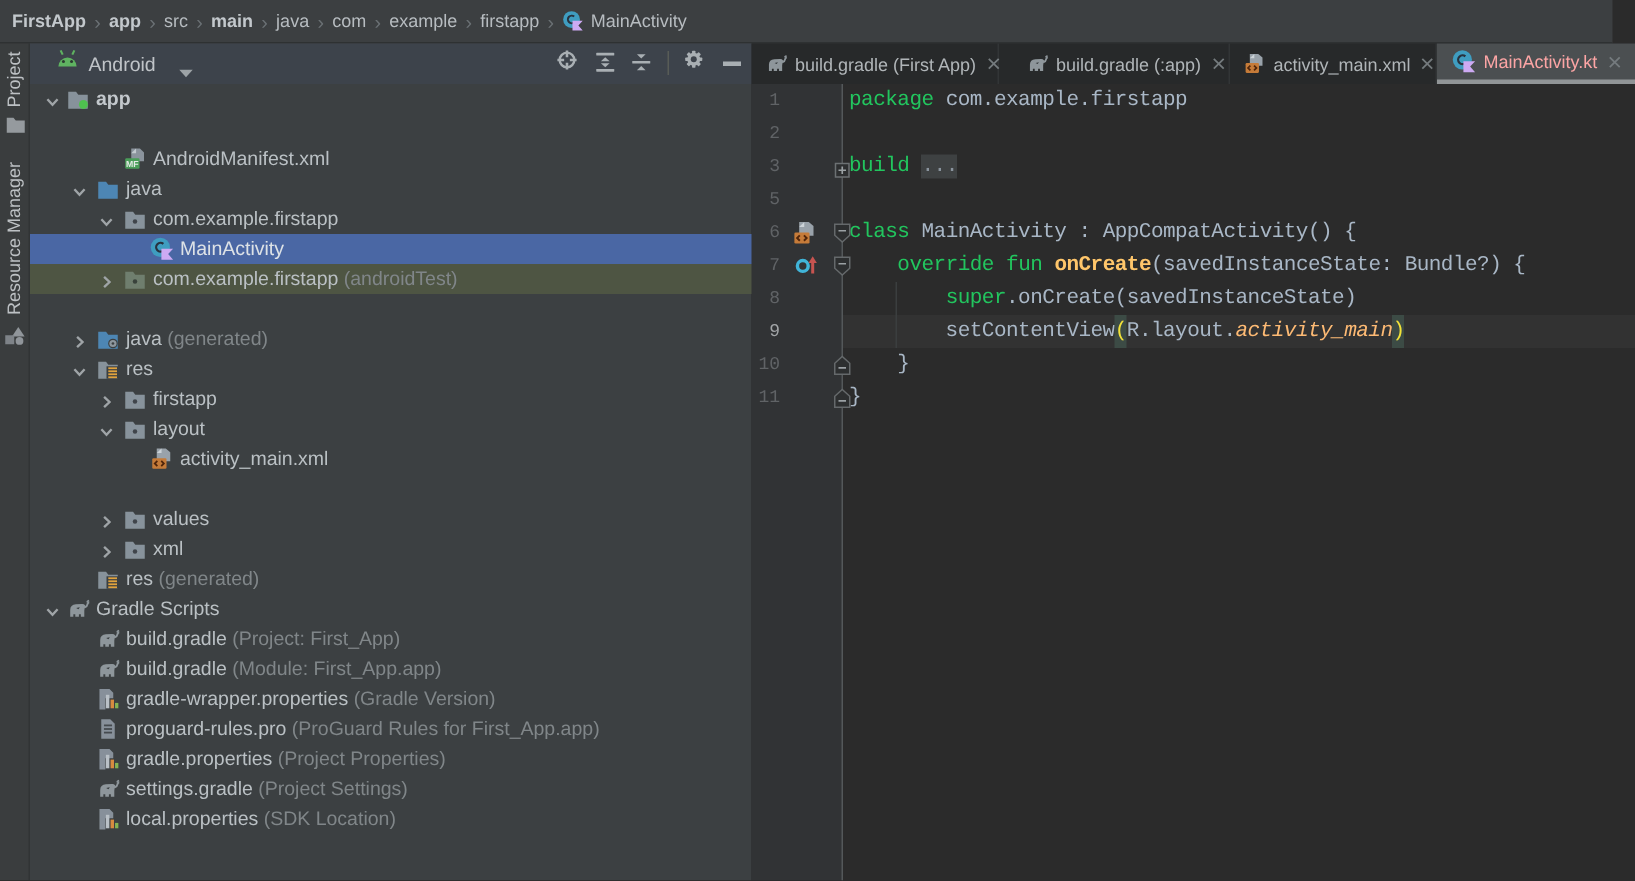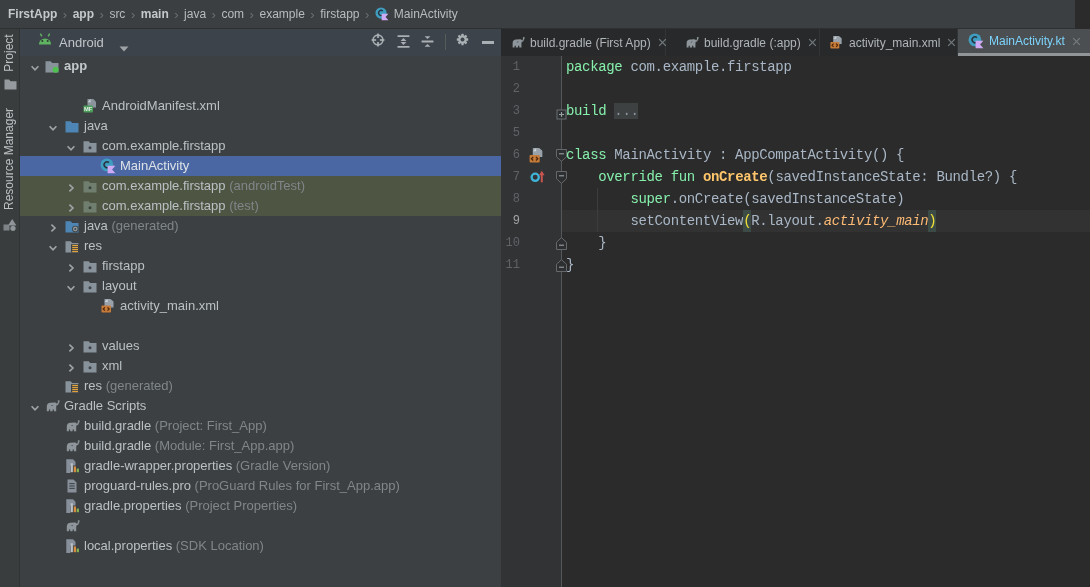--- a/index.html
+++ b/index.html
@@ -20,27 +20,27 @@
 .row .ch{position:absolute;top:4px}
 .row .ic{position:absolute;top:2px;width:16px;height:16px}
 .dim{color:#808689}
 .selrow{background:#4a67a4;color:#dde2e6}
 .testrow{background:#4e5543}
 
 #tabbar{left:501px;top:29px;width:589px;height:27px;background:#27292a}
 .tab{position:absolute;top:0;height:27px;display:flex;align-items:center;font-size:12px;color:#b0b5b8;white-space:nowrap;border-right:1px solid #323536}
 .tab .x{margin-left:7px;display:inline-flex}
 .tab .ticon{margin-right:5px;display:inline-flex}
-#tab4{background:#4b4f51;color:#7dd3fc;border-bottom:3px solid #919597;border-right:none}
+#tab4{background:#4b4f51;color:#fca5a5;border-bottom:3px solid #919597;border-right:none}
 
 #gutter{left:501px;top:56px;width:61px;height:531px;background:#313335}
 #foldline{left:561px;top:56px;width:1px;height:531px;background:#54585a}
 .lnum{position:absolute;left:501px;width:19px;text-align:right;font-family:"Liberation Mono",monospace;font-size:12px;color:#606366;line-height:22px;height:22px}
 .cl{position:absolute;left:566px;font-family:"Liberation Mono",monospace;font-size:14px;letter-spacing:-0.35px;line-height:22px;height:22px;color:#a9b7c6;white-space:pre}
-.kw{color:#86efac}
+.kw{color:#22c55e}
 .fn{color:#ffc66b;font-weight:bold}
 .attr{color:#fdba74;font-style:italic}
 .brace{color:#f2e239;background:#3c4b45;padding:3px 0}
 #curline{left:562px;top:210px;width:528px;height:22px;background:#323232}
 </style></head><body>
 
 <div id="topbar" class="abs">
     <b>FirstApp</b>
     <span class="sep">›</span>
     <b>app</b>
@@ -158,26 +158,20 @@
             <circle cx="6.9" cy="6.9" r="6.4" fill="#3f9dc0"></circle>
             <path d="M8.9 4.6A2.9 2.9 0 1 0 8.9 9" fill="none" stroke="#28323e" stroke-width="1.5"></path>
             <polygon points="7.6,7.8 15.4,7.8 12.1,11.4 15.4,15.2 7.6,15.2" fill="#cdaaf3"></polygon>
           </svg></span><span class="tx" style="left:100px">MainActivity</span></div>
 <div class="row testrow" style="top:120px"><span class="ch" style="left:45px"><svg width="12" height="12" viewBox="0 0 12 12">
             <polyline points="4.4,2.6 8,6 4.4,9.4" fill="none" stroke="#9fa4a7" stroke-width="1.6"></polyline>
           </svg></span><span class="ic" style="left:62px"><svg width="16" height="16" viewBox="0 0 16 16">
             <path fill="#6f7e6e" d="M1.5 3.2h5.2l1.5 1.9h6.3v9.4h-13z"></path>
             <circle cx="8" cy="9.7" r="1.5" fill="#39423b"></circle>
           </svg></span><span class="tx" style="left:82px">com.example.firstapp <span class="dim">(androidTest)</span></span></div>
-<div class="row testrow" style="top:140px"><span class="ch" style="left:45px"><svg width="12" height="12" viewBox="0 0 12 12">
-            <polyline points="4.4,2.6 8,6 4.4,9.4" fill="none" stroke="#9fa4a7" stroke-width="1.6"></polyline>
-          </svg></span><span class="ic" style="left:62px"><svg width="16" height="16" viewBox="0 0 16 16">
-            <path fill="#6f7e6e" d="M1.5 3.2h5.2l1.5 1.9h6.3v9.4h-13z"></path>
-            <circle cx="8" cy="9.7" r="1.5" fill="#39423b"></circle>
-          </svg></span><span class="tx" style="left:82px">com.example.firstapp <span class="dim">(test)</span></span></div>
 <div class="row" style="top:160px"><span class="ch" style="left:27px"><svg width="12" height="12" viewBox="0 0 12 12">
             <polyline points="4.4,2.6 8,6 4.4,9.4" fill="none" stroke="#9fa4a7" stroke-width="1.6"></polyline>
           </svg></span><span class="ic" style="left:44px"><svg width="16" height="16" viewBox="0 0 16 16">
             <path fill="#4d86b4" d="M1.5 3.2h5.2l1.5 1.9h6.3v9.4h-13z"></path>
             <circle cx="11.3" cy="11" r="3.2" fill="#3c4042"></circle>
             <circle cx="11.3" cy="11" r="2.4" fill="#8d969d"></circle>
             <circle cx="11.3" cy="11" r="0.9" fill="#3c4042"></circle>
           </svg></span><span class="tx" style="left:64px">java <span class="dim">(generated)</span></span></div>
 <div class="row" style="top:180px"><span class="ch" style="left:27px"><svg width="12" height="12" viewBox="0 0 12 12">
             <polyline points="2.6,4.2 6,7.8 9.4,4.2" fill="none" stroke="#9fa4a7" stroke-width="1.6"></polyline>
@@ -280,21 +274,21 @@
             <rect x="9.7" y="8.4" width="2.3" height="5.8" fill="#d78b40"></rect>
             <rect x="12.7" y="10.6" width="2.2" height="3.6" fill="#85b353"></rect>
           </svg></span><span class="tx" style="left:64px">gradle.properties <span class="dim">(Project Properties)</span></span></div>
 <div class="row" style="top:460px"><span class="ic" style="left:44px"><svg width="16" height="16" viewBox="0 0 16 16">
             <g fill="#8e969b">
               <path d="M2.8 13.2 V8.6 Q2.8 5.1 6.6 4.8 L10.6 4.6 Q12.1 4.5 12.7 5.5 L13.2 6.5 Q12.2 7.4 12.2 9 L12.2 13.2 L9.9 13.2 L9.9 11.5 L8.6 11.5 L8.6 13.2 L6.2 13.2 L6.2 11.5 L4.9 11.5 L4.9 13.2 Z"></path>
               <path d="M12.3 6.3 Q13.6 5.8 13.8 4.3 Q14 3 15.1 3 L15.5 3 L15.5 4.3 Q15 4.3 14.9 5 Q14.6 7 12.7 7.5 Z"></path>
               <path d="M13.6 3.6 Q13.5 2.6 14.4 2.2 L15.3 1.9 L15.5 3 Z"></path>
             </g>
             <path d="M6.8 7.4 L9.2 6.9 L8.3 8.1 Z" fill="#34383b"></path>
-          </svg></span></div>
+          </svg></span><span class="tx" style="left:64px">settings.gradle <span class="dim">(Project Settings)</span></span></div>
 <div class="row" style="top:480px"><span class="ic" style="left:44px"><svg width="16" height="16" viewBox="0 0 16 16">
             <path fill="#87909a" d="M2.3 1.3h6.7l2.5 2.5v3.7H6.3v7.5h-4z"></path>
             <rect x="6.6" y="5.2" width="2.3" height="9" fill="#b9c0c6"></rect>
             <rect x="9.7" y="8.4" width="2.3" height="5.8" fill="#d78b40"></rect>
             <rect x="12.7" y="10.6" width="2.2" height="3.6" fill="#85b353"></rect>
           </svg></span><span class="tx" style="left:64px">local.properties <span class="dim">(SDK Location)</span></span></div>
   </div>
 </div>
 
 <div id="tabbar" class="abs">

